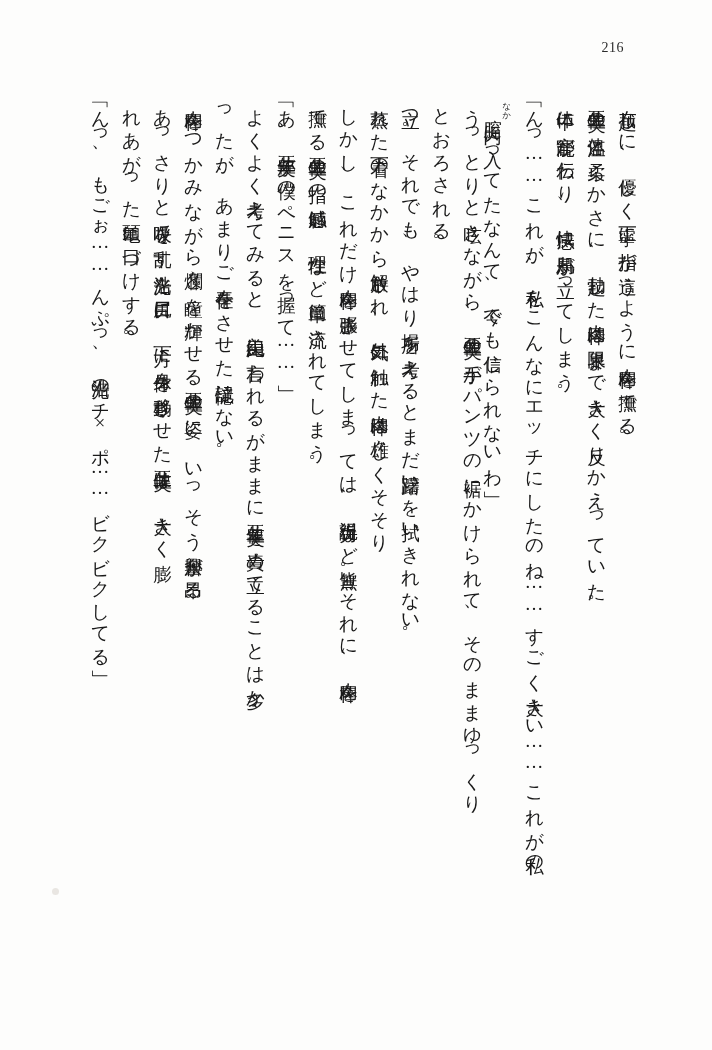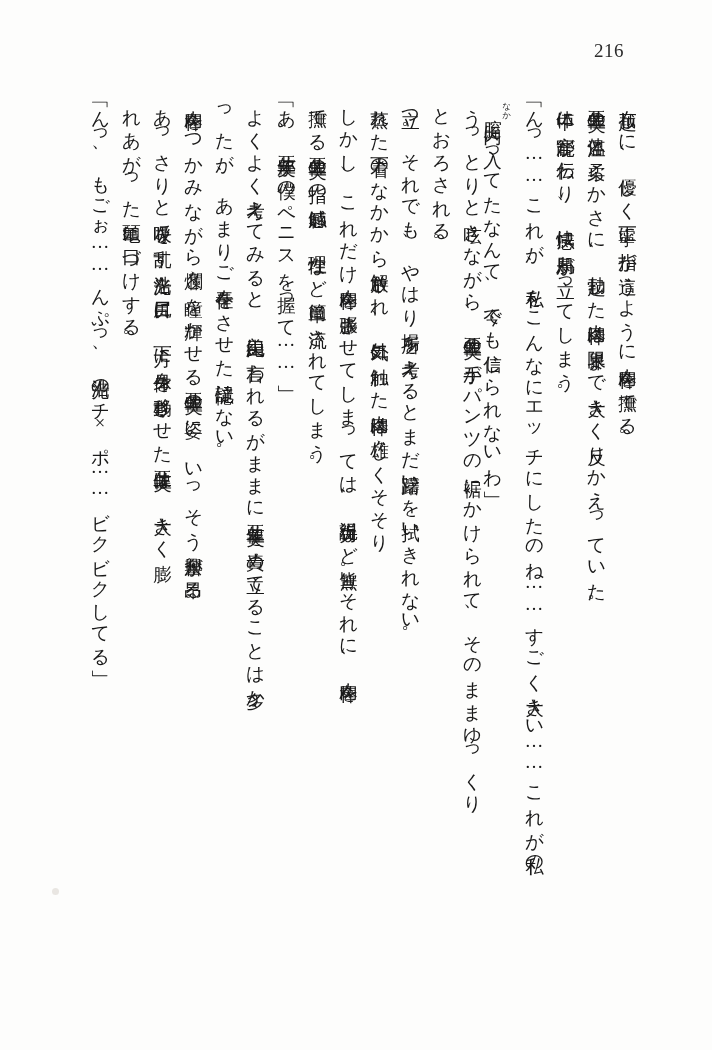--- a/index.html
+++ b/index.html
@@ -20,21 +20,21 @@
     position: absolute;
     inset: 0;
     background: #fdfdfc;
   }
 
   
   .page-number {
     position: absolute;
     top: 40px;
     right: 88px;
-    font-size: 19px;
+    font-size: 14px;
     letter-spacing: 0.5px;
     color: #2b2b2b;
     font-family: "Liberation Serif", "DejaVu Serif", serif;
   }
 
   
   .text-block {
     position: absolute;
     top: 96px;
     right: 80px;

